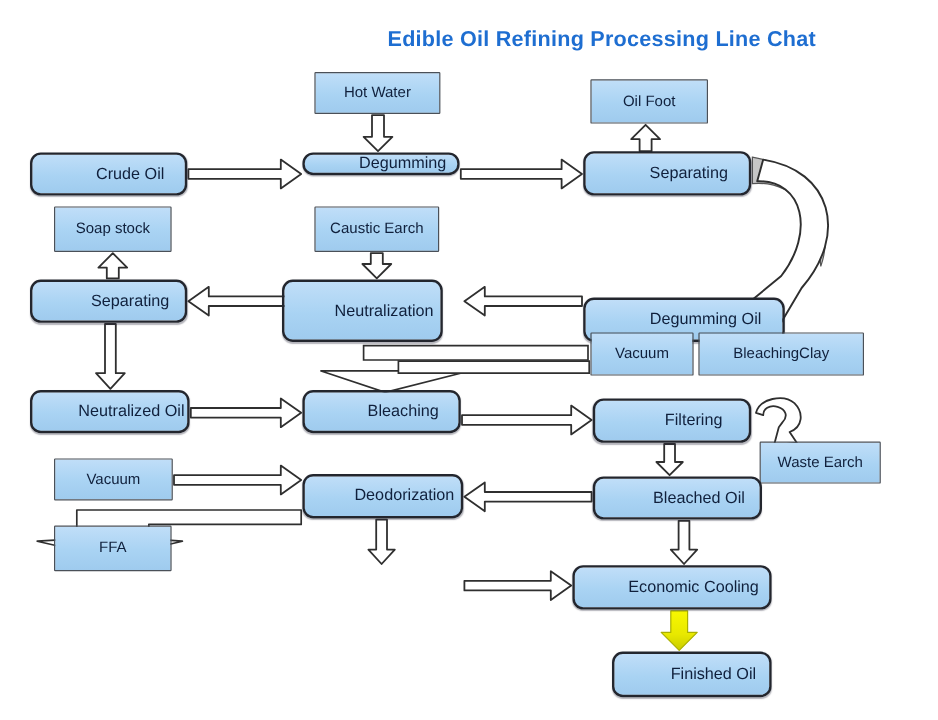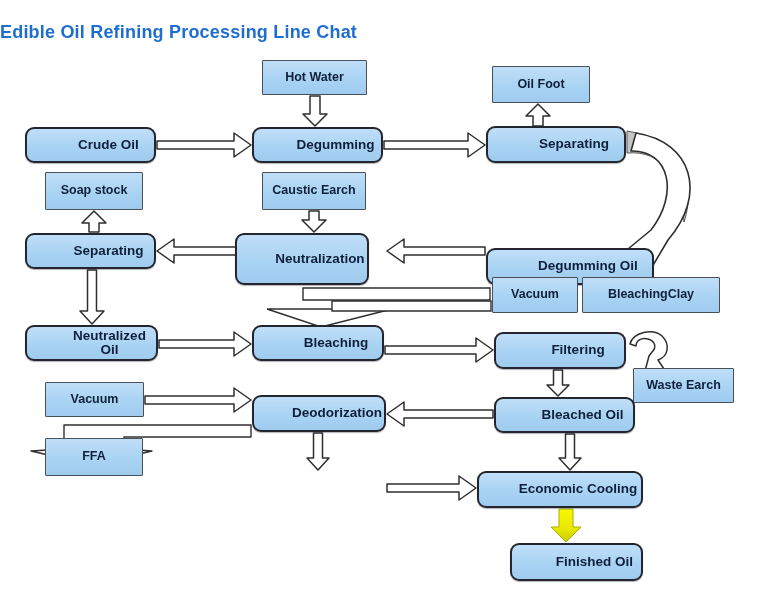--- a/index.html
+++ b/index.html
@@ -1,30 +1,30 @@
 <!DOCTYPE html>
 <html style="--title-color: #1e6ed1; --box-fill: #a9d3f3; --box-fill-light: #c0def8; --process-border: #23262e; --io-border: #4a5058; --label-color: #10203c; --arrow-fill: #ffffff; --arrow-stroke: #2f2f2f; --yellow-arrow-top: #f8f800; --yellow-arrow-bottom: #d0d400; --curve-gray: #c6c6c6;"><head>
 <meta charset="utf-8">
 <style>
   html,body{margin:0;padding:0;background:#fff;}
   #stage{
     position:relative;width:782px;height:600px;background:#fff;overflow:hidden;
     font-family:"Liberation Sans", sans-serif;
   }
   #title{
-    position:absolute;left:0;top:22px;width:680px;text-align:left;
+    position:absolute;left:0;top:22px;width:680px;text-align:right;
     font-size:18px;font-weight:bold;color:var(--title-color,#1e6ed1);
     letter-spacing:0.2px;
   }
   svg.layer{position:absolute;left:0;top:0;}
   .node{
     position:absolute;display:flex;align-items:center;justify-content:center;
     background:linear-gradient(to bottom, var(--box-fill-light,#c0def8) 0%, var(--box-fill,#a9d3f3) 55%, #9fcbee 100%);
     color:var(--label-color,#10203c);
-    font-weight:bold;text-align:center;line-height:1.05;
+    font-weight:normal;text-align:center;line-height:1.05;
     box-sizing:border-box;z-index:3;
   }
   .proc{
     border:2px solid var(--process-border,#23262e);
     border-radius:9px;font-size:13.5px;
     box-shadow:0 1px 1px rgba(40,40,60,.35);
     padding-left:36px;
   }
   .io{
     border:1.6px solid var(--io-border,#4a5058);
@@ -76,21 +76,21 @@
       <polygon points="145,404 234,404 234,412 251,400 234,388 234,396 145,396" fill="#ffffff" stroke="#2f2f2f" stroke-width="1.5" stroke-linejoin="round"></polygon>
       <polygon points="313.5,433 313.5,458 307,458 318,470 329,458 322.5,458 322.5,433" fill="#ffffff" stroke="#2f2f2f" stroke-width="1.5" stroke-linejoin="round"></polygon>
       <polygon points="565.5,434 565.5,458 559,458 570,470 581,458 574.5,458 574.5,434" fill="#ffffff" stroke="#2f2f2f" stroke-width="1.5" stroke-linejoin="round"></polygon>
       <polygon points="387,492 459,492 459,500 476,488 459,476 459,484 387,484" fill="#ffffff" stroke="#2f2f2f" stroke-width="1.5" stroke-linejoin="round"></polygon>
       <polygon points="559,509 559,527 551,527 566,542 581,527 573,527 573,509" fill="url(#ygrad)" stroke="#aab000" stroke-width="1" stroke-linejoin="round"></polygon>
     </svg>
 
   <div class="node io" style="left:262px;top:60px;width:105px;height:35px">Hot Water</div>
   <div class="node io" style="left:492px;top:66px;width:98px;height:37px">Oil Foot</div>
   <div class="node proc" style="left:25px;top:127px;width:131px;height:36px">Crude Oil</div>
-  <div class="node proc" style="left:252px;top:127px;width:131px;height:36px">Degumming</div>
+  <div class="node proc" style="left:252px;top:127px;width:131px;height:19px">Degumming</div>
   <div class="node proc" style="left:486px;top:126px;width:140px;height:37px">Separating</div>
   <div class="node io" style="left:45px;top:172px;width:98px;height:38px">Soap stock</div>
   <div class="node io" style="left:262px;top:172px;width:104px;height:38px">Caustic Earch</div>
   <div class="node proc" style="left:25px;top:233px;width:131px;height:36px">Separating</div>
   <div class="node proc" style="left:235px;top:233px;width:134px;height:52px">Neutralization</div>
   <div class="node proc" style="left:486px;top:248px;width:168px;height:37px">Degumming Oil</div>
   <div class="node io" style="left:492px;top:277px;width:86px;height:36px">Vacuum</div>
   <div class="node io" style="left:582px;top:277px;width:138px;height:36px">BleachingClay</div>
   <div class="node proc" style="left:25px;top:325px;width:133px;height:36px">Neutralized Oil</div>
   <div class="node proc" style="left:252px;top:325px;width:132px;height:36px">Bleaching</div>

